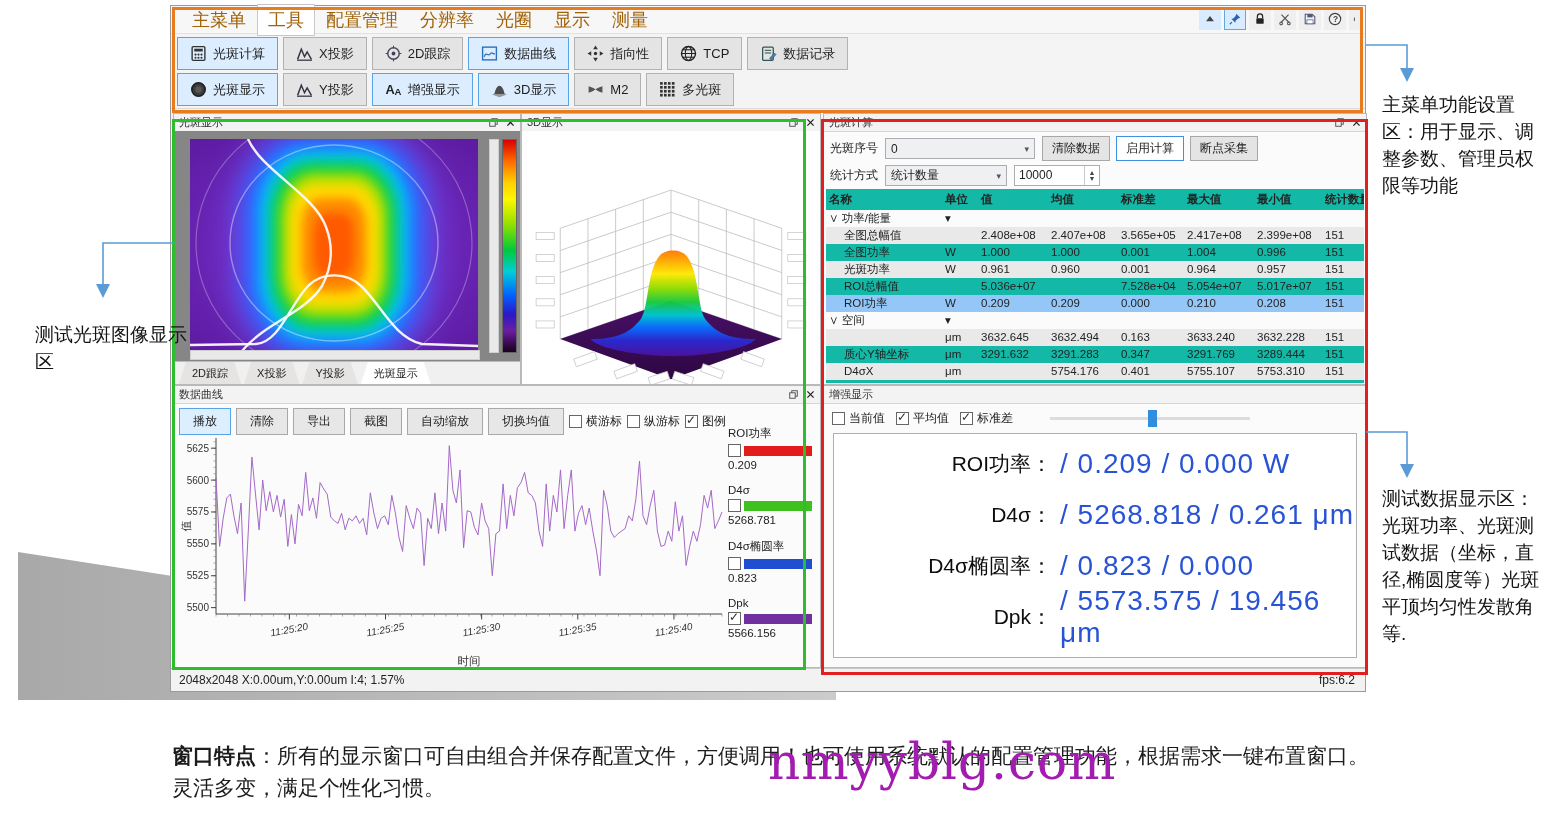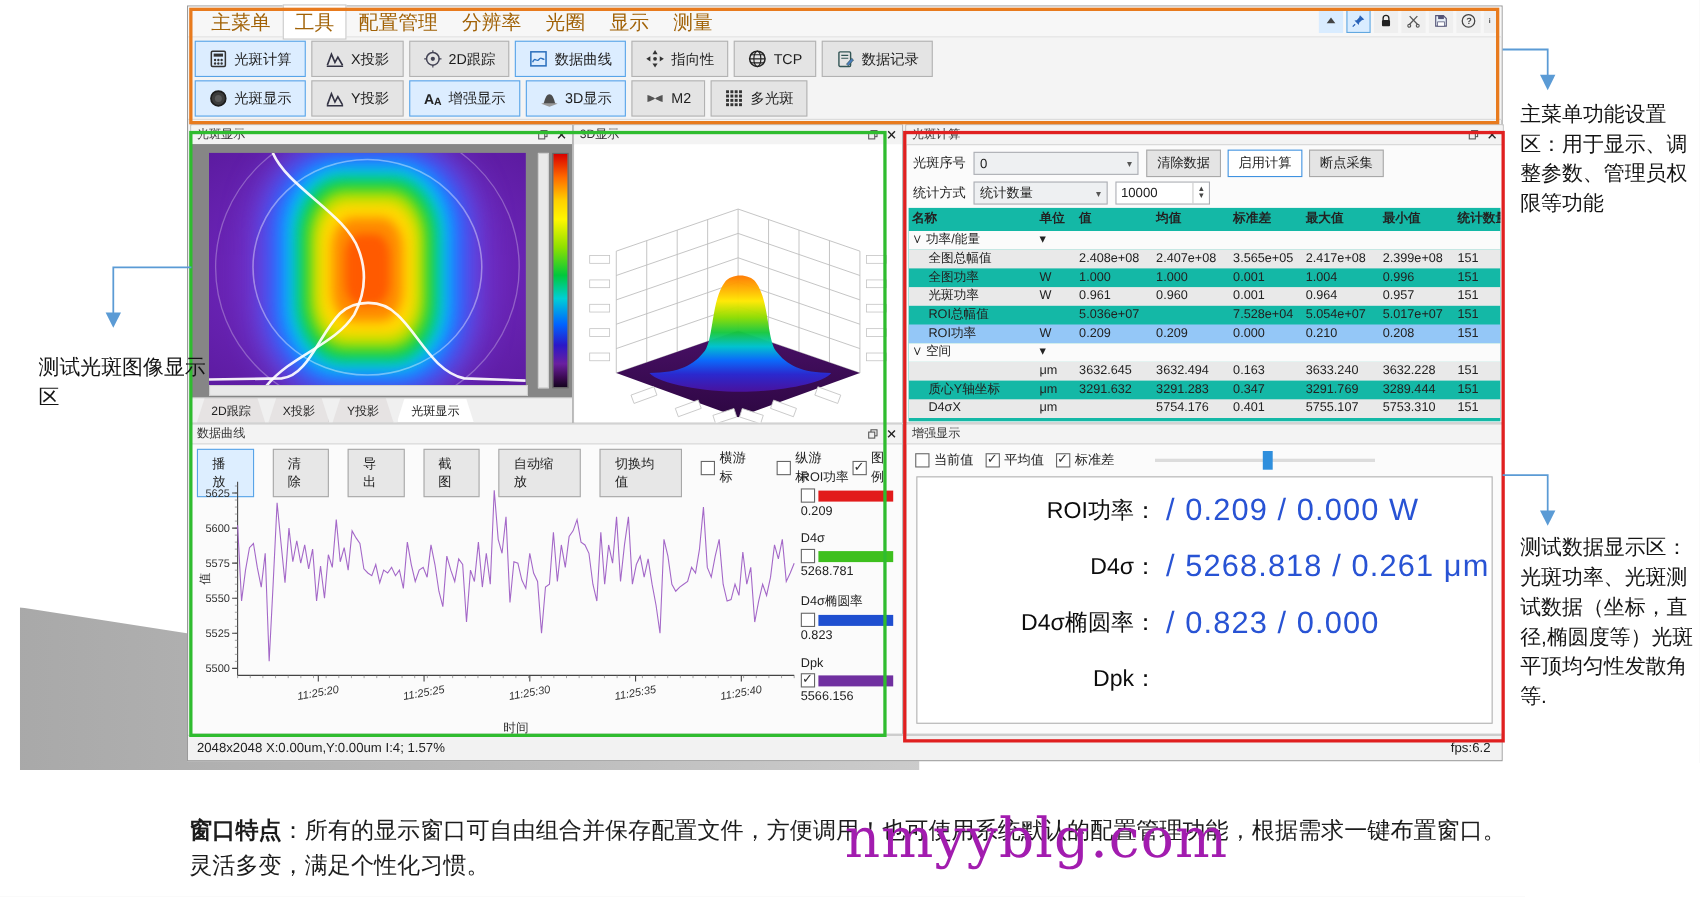--- a/index.html
+++ b/index.html
@@ -66,21 +66,21 @@
         gap:3px;padding-left:5px;border-top:1px solid #bbb}
   .tab{font-size:11px;padding:4px 13px 0;background:#e6e3e3;color:#222;
        clip-path:polygon(0 100%,7px 0,calc(100% - 7px) 0,100% 100%);
        filter:drop-shadow(0 0 0.6px #777);height:22px;box-sizing:border-box}
   .tab.active{background:#fff}
 
   
   .p3d-content{position:absolute;left:0;top:17px;right:0;bottom:0;background:#fff}
 
   
-  .cbar{display:flex;align-items:flex-start;gap:17px;padding:4px 5px}
+  .cbar{display:flex;align-items:center;gap:5px;padding:4px 5px}
   .cbtn{padding:4px 13px;font-size:12px;background:#e7e7e7;border:1px solid #a8a8a8;cursor:default}
   .cbtn.active{background:#ddeeff;border-color:#58a4e8}
   .cb-label{display:flex;align-items:center;gap:4px;font-size:12px}
   .cb{width:11px;height:11px;border:1px solid #666;background:#fff;display:inline-block;position:relative;flex:none}
   .cb.checked::after{content:"✓";position:absolute;left:0px;top:-3px;font-size:12px;color:#333}
   #curve-svg{position:absolute;left:4px;top:44px}
   .legend{position:absolute;right:8px;top:40px;width:84px}
   .litem{margin-bottom:13px}
   .lname{font-size:11.5px;color:#222}
   .lbar-row{display:flex;align-items:center;gap:3px;margin:3px 0 2px}
@@ -822,20 +822,21 @@
       </div>
       <div class="enh-box">
         <div class="enh-grid" id="enh-grid">
             <div class="enh-label">ROI功率：</div>
             <div class="enh-value">/ 0.209 / 0.000 W</div>
             <div class="enh-label">D4σ：</div>
             <div class="enh-value">/ 5268.818 / 0.261 μm</div>
             <div class="enh-label">D4σ椭圆率：</div>
             <div class="enh-value">/ 0.823 / 0.000</div>
             <div class="enh-label">Dpk：</div>
+            <div class="enh-value">/ 5573.575 / 19.456 μm</div>
           </div>
       </div>
     </div>
 
   </div>
 
   <div class="statusbar">
     <span>2048x2048    X:0.00um,Y:0.00um I:4; 1.57%</span>
     <span>fps:6.2</span>
   </div>

